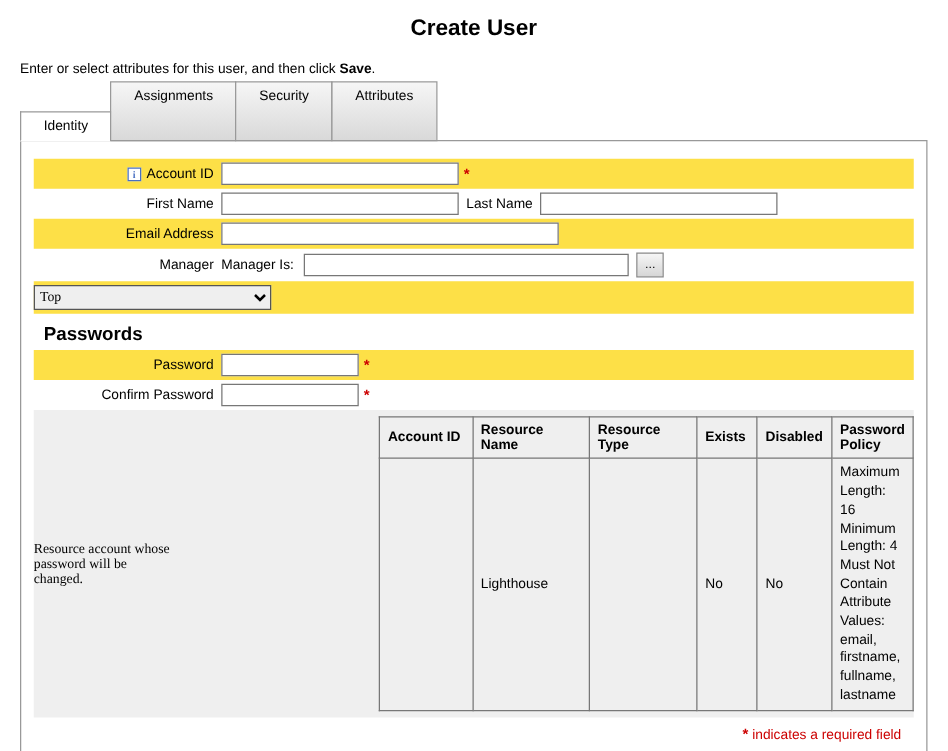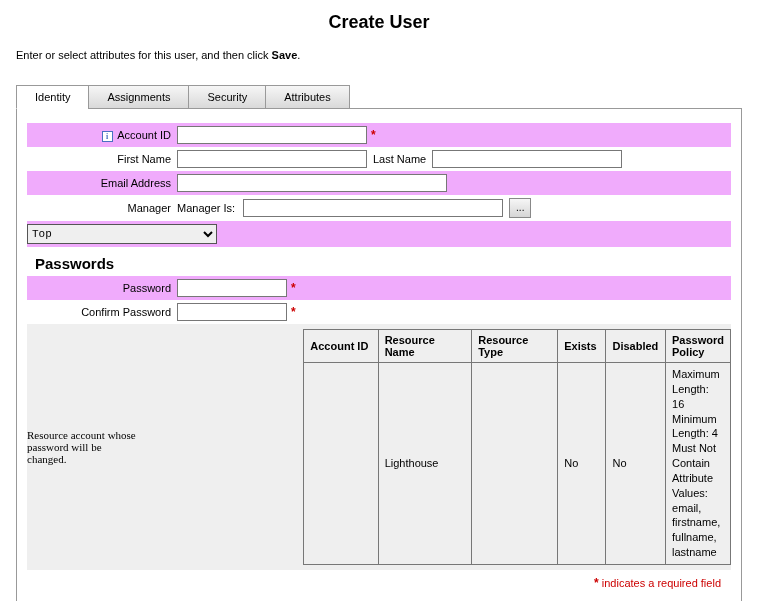--- a/index.html
+++ b/index.html
@@ -13,56 +13,57 @@
     width: 758px;
   }
   h1 {
     font-size: 18px;
     font-weight: bold;
     margin: 0 0 16px 0;
     text-align: center;
   }
   .subtitle {
     font-size: 11px;
-    margin-bottom: 24px;
+    margin-bottom: 4px;
   }
   .subtitle b { font-weight: bold; }
   .tabs {
     display: flex;
     position: relative;
     z-index: 2;
   }
   .tab {
     padding: 5px 18px;
     font-size: 11px;
     border: 1px solid #999;
     background: linear-gradient(#f6f6f6, #d9d9d9);
     cursor: pointer;
     margin-right: -1px;
   }
   .tab.active {
     background: #fff;
     border-bottom: 1px solid #fff;
     font-weight: normal;
+    margin-top: 24px;
   }
   .panel {
     border: 1px solid #999;
     margin-top: -1px;
     padding: 14px 10px 28px 10px;
     background: #fff;
     position: relative;
     z-index: 1;
   }
   .form-row {
     display: flex;
     align-items: center;
     padding: 3px 0;
   }
   .form-row.gray {
-    background: #f0abfc;
+    background: #fde047;
   }
   .label-col {
     width: 150px;
     text-align: right;
     padding-right: 6px;
     font-size: 11px;
   }
   .info-icon {
     display: inline-block;
     width: 11px;
@@ -79,21 +80,21 @@
   }
   input[type=text], input[type=password] {
     font-family: Arial, sans-serif;
     font-size: 11px;
     padding: 1px 3px;
     border: 1px solid #777;
     height: 18px;
     background:#fff;
   }
   select {
-    font-family: Liberation Mono, monospace;
+    font-family: Liberation Serif, serif;
     font-size: 11px;
     border: 1px solid #555;
     height: 20px;
     background: #efefef;
   }
   .req {
     color: #c00;
     font-weight: bold;
     padding-left: 4px;
     font-size: 12px;

